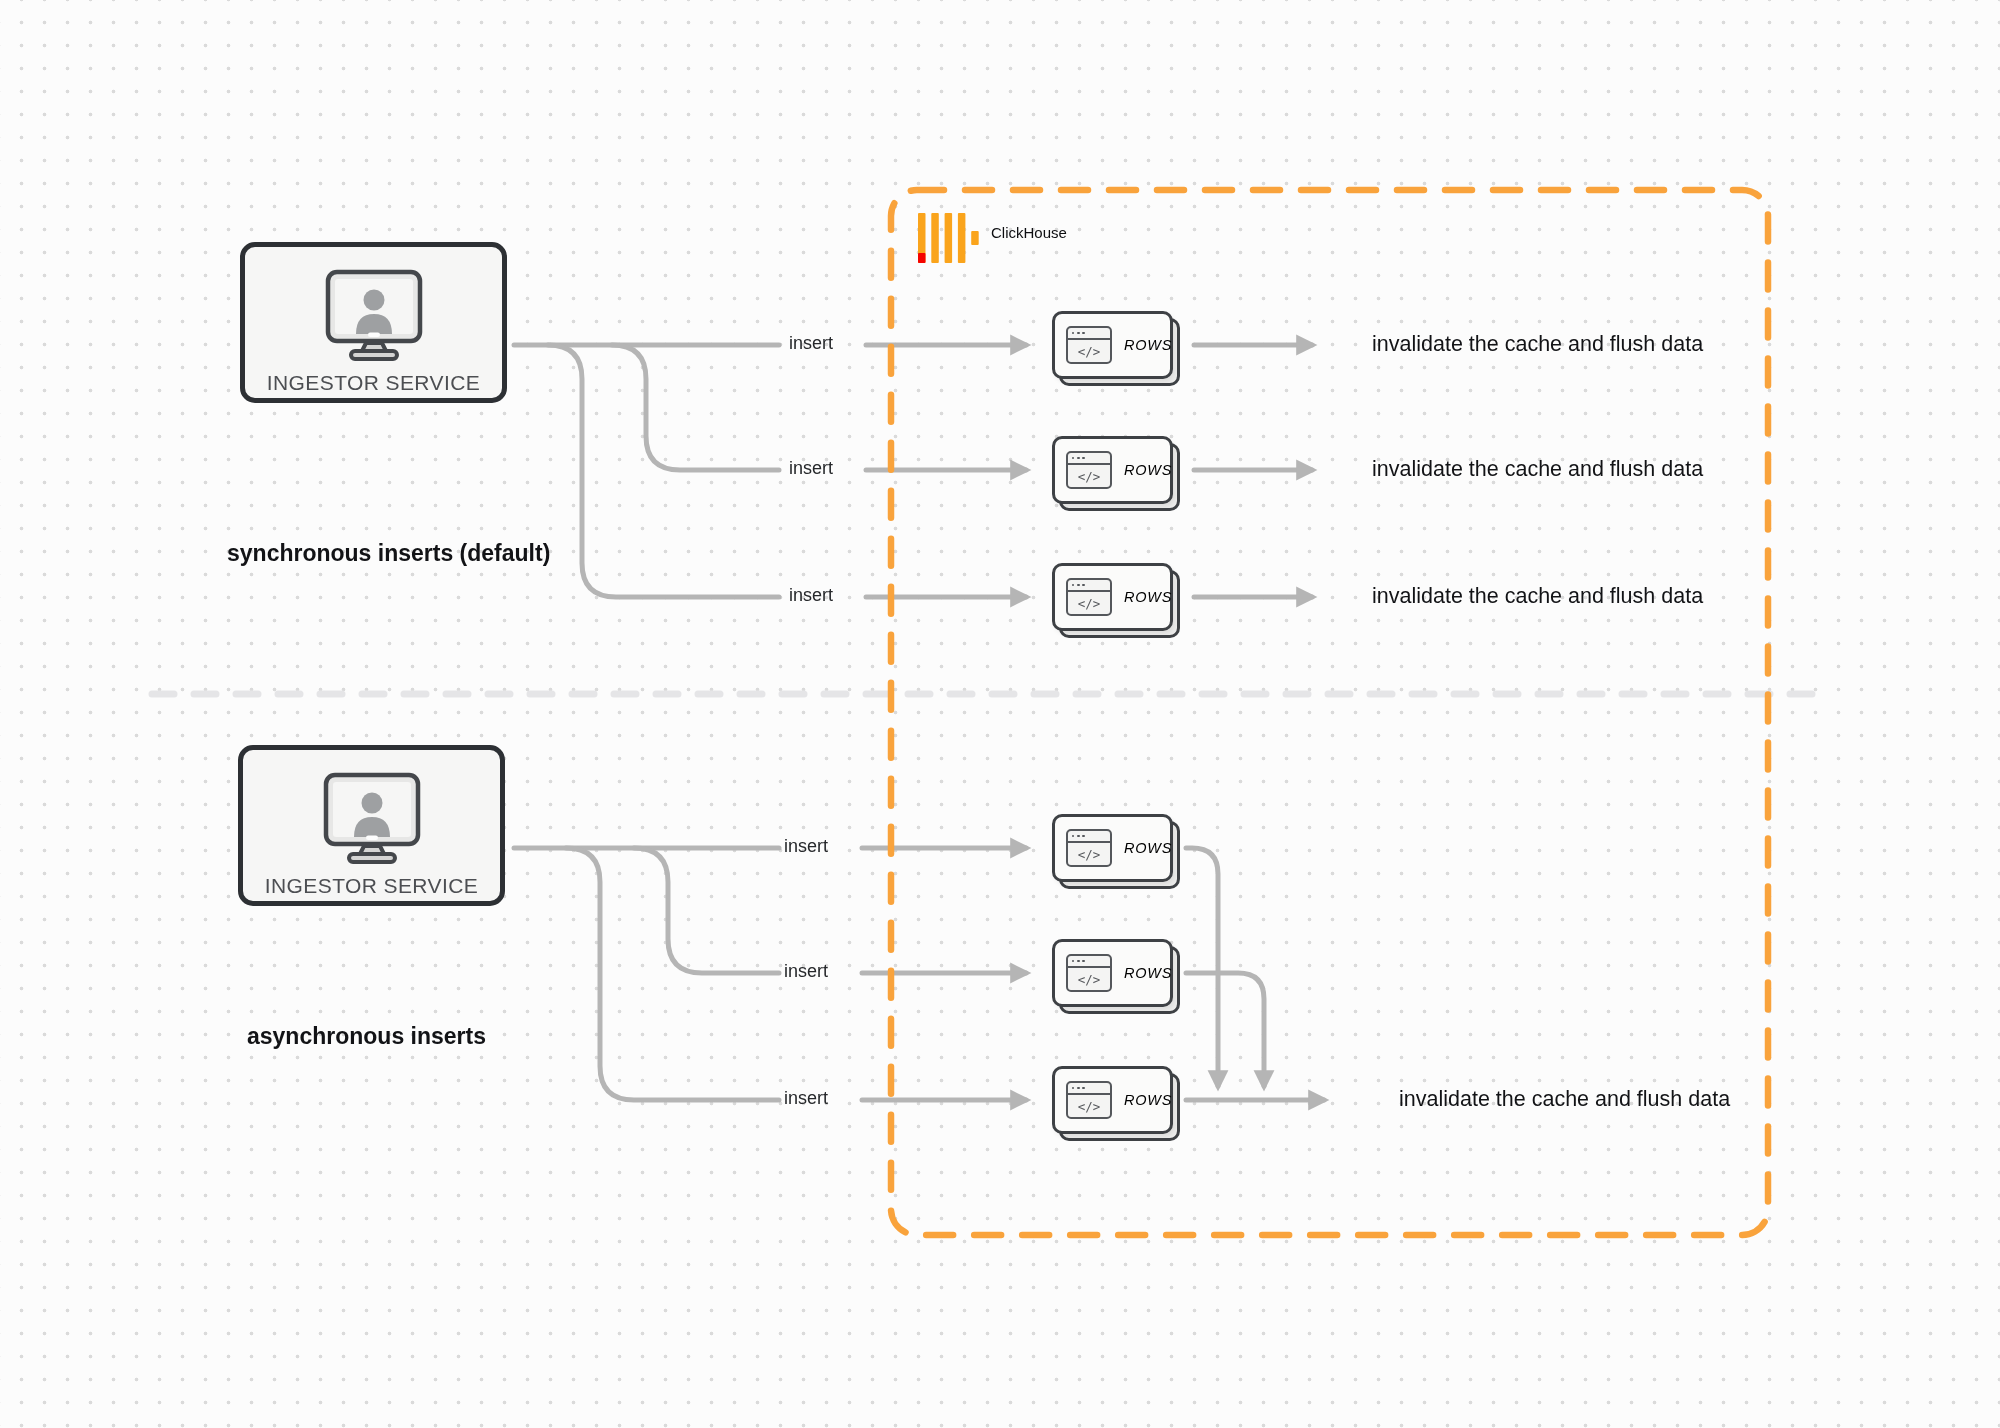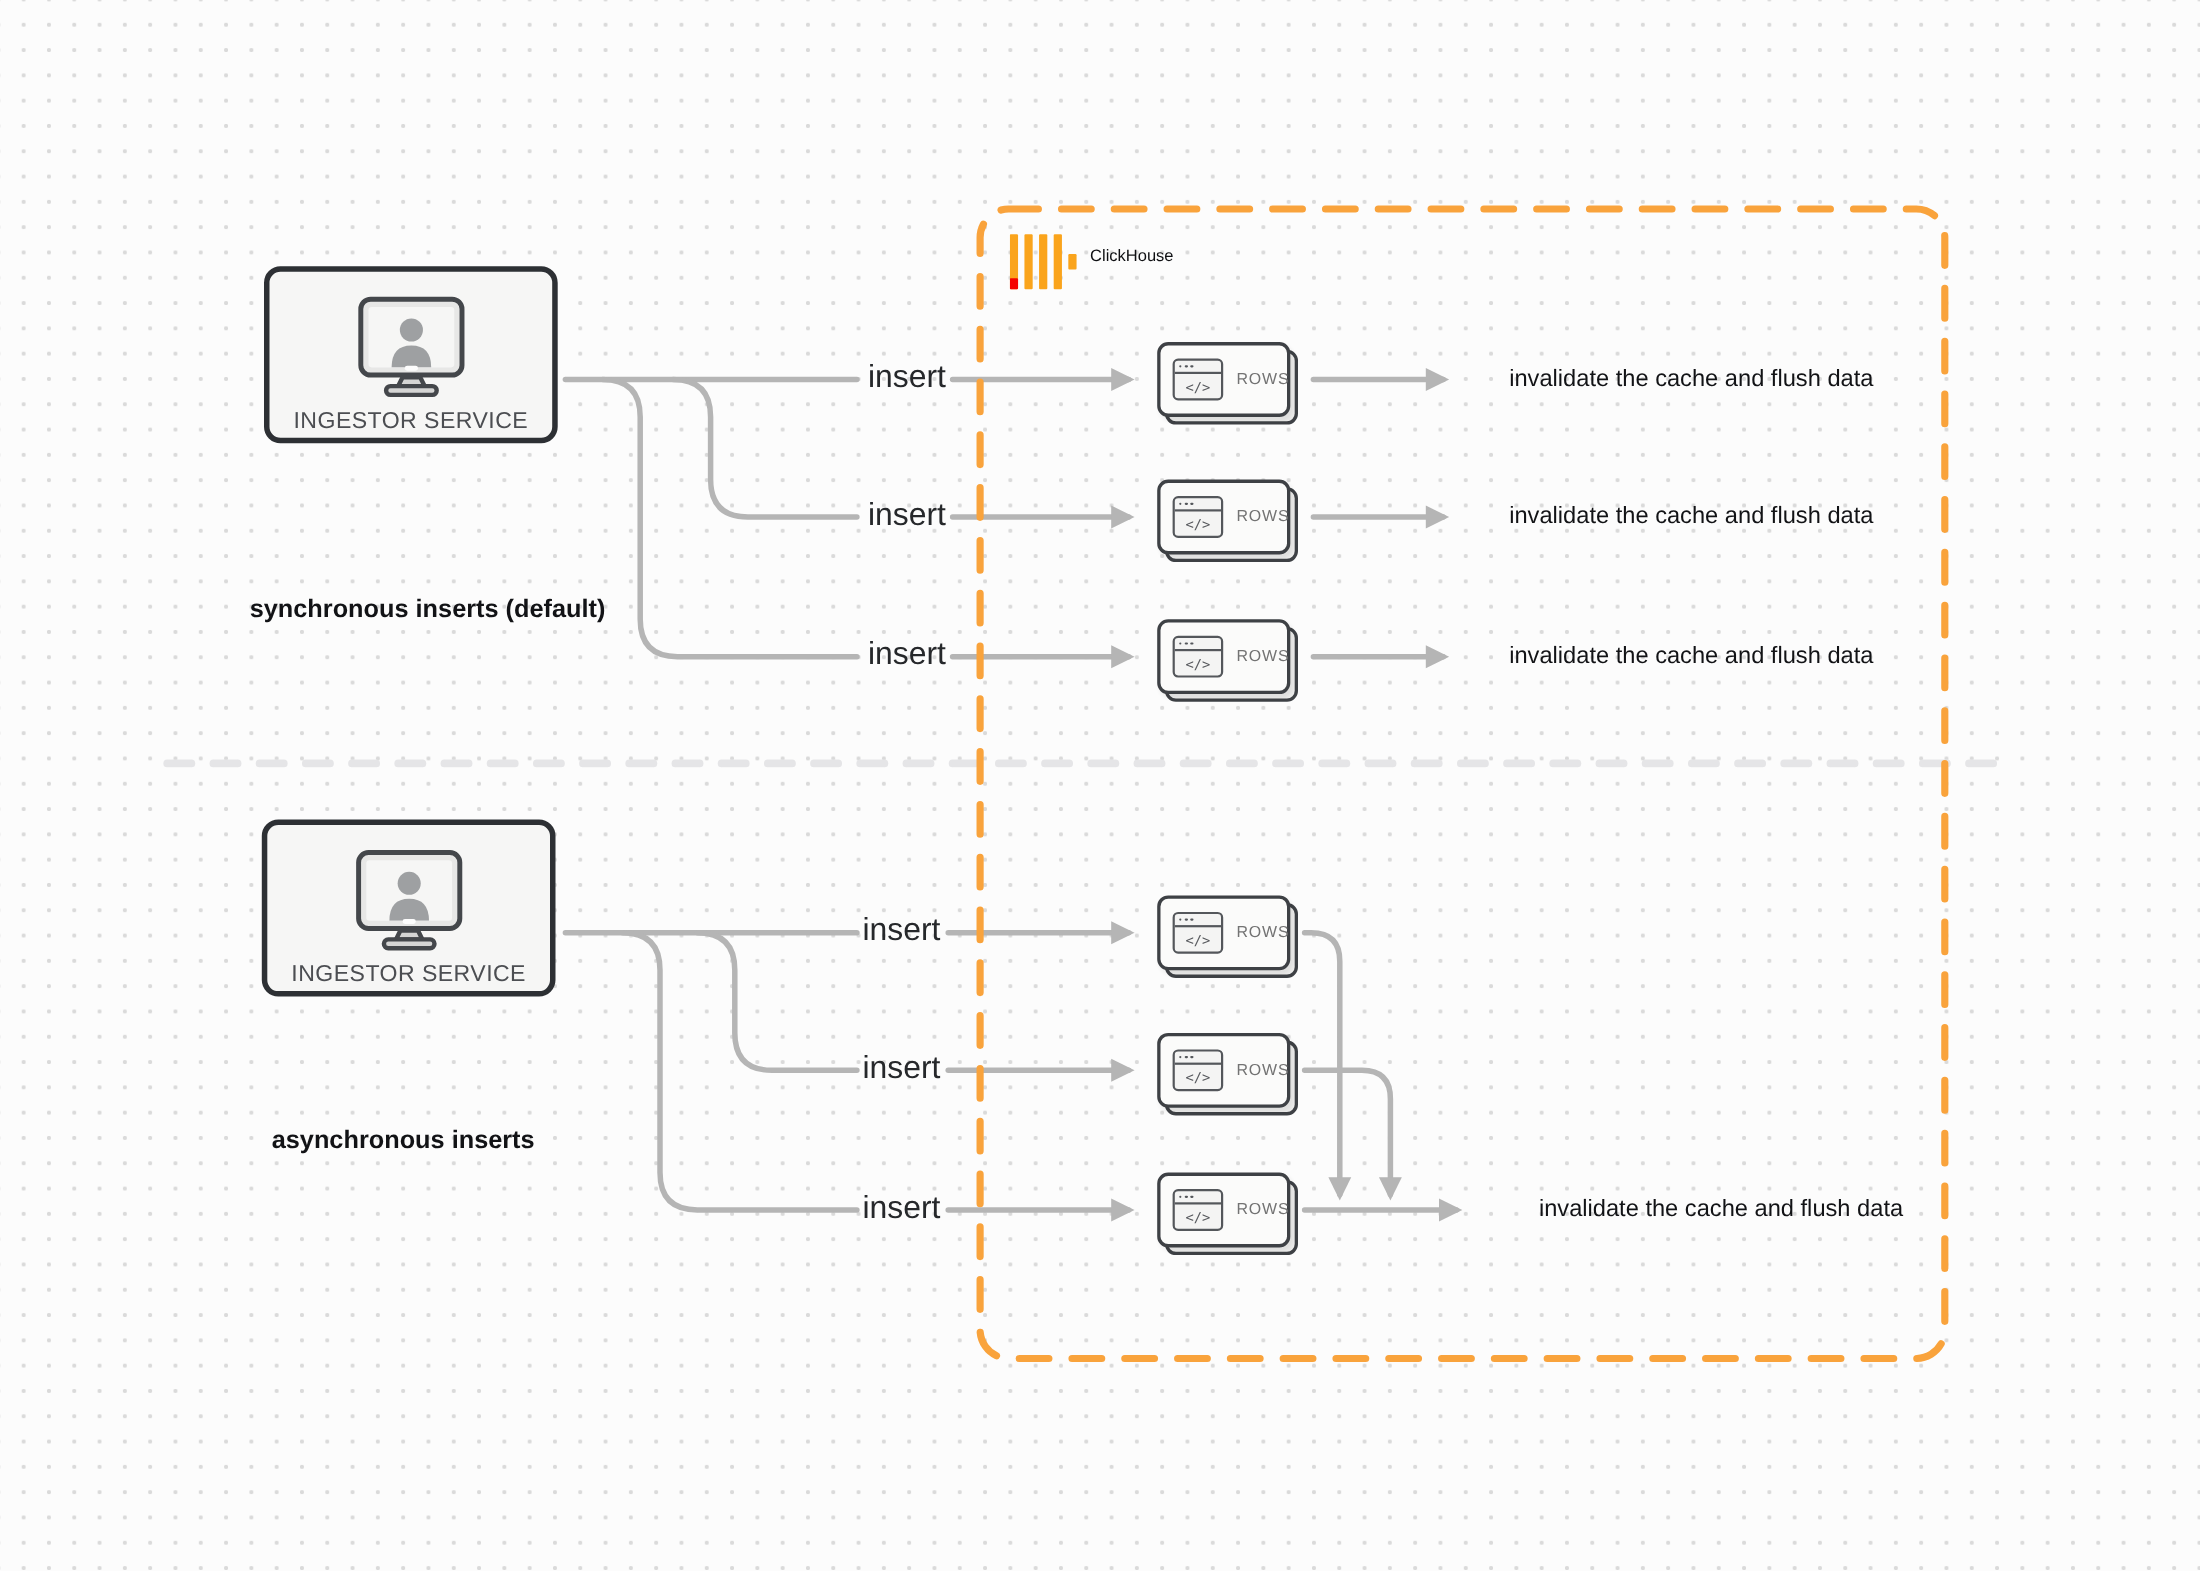--- a/index.html
+++ b/index.html
@@ -19,21 +19,21 @@
     background:#F6F6F5;border:5px solid #2D3034;border-radius:15px;
     display:flex;flex-direction:column;align-items:center;justify-content:flex-start;
     padding-top:22px;
   }
   .service-label{font-size:21px;color:#4C4E52;letter-spacing:0.4px;margin-top:6px;}
 
   
   .caption{position:absolute;z-index:2;font-size:23px;font-weight:700;color:#121316;white-space:nowrap;}
 
   
-  .insert-label{position:absolute;z-index:2;font-size:29px;color:#26282B;transform:translateY(-55%);white-space:nowrap;}
+  .insert-label{position:absolute;z-index:2;font-size:18px;color:#26282B;transform:translateY(-55%);white-space:nowrap;}
   .result-label{position:absolute;z-index:2;font-size:21.5px;color:#121316;transform:translateY(-53%);white-space:nowrap;margin-left:42px;}
 
   
   .ch-label{position:absolute;z-index:2;font-size:15px;font-weight:500;color:#0E0F12;white-space:nowrap;}
 
   
   .card{position:absolute;z-index:2;width:121px;height:68px;}
   .card .back{
     position:absolute;left:7px;top:7px;width:121px;height:68px;box-sizing:border-box;
     background:#ECECEB;border:3px solid #3E4145;border-radius:10px;
@@ -48,21 +48,21 @@
     width:46px;height:38px;box-sizing:border-box;flex:0 0 auto;
     border:2.5px solid #54575B;border-radius:5px;background:#F4F4F3;
     display:flex;flex-direction:column;
   }
   .browser-bar{height:10px;border-bottom:2.5px solid #54575B;display:flex;align-items:center;gap:2.6px;padding-left:3.6px;}
   .browser-dot{width:2.7px;height:2.7px;border-radius:50%;background:#54575B;}
   .browser-body{
     flex:1;display:flex;align-items:center;justify-content:center;
     font-family:"DejaVu Sans Mono",monospace;font-size:12.5px;color:#56585C;
   }
-  .rows-label{font-size:14.5px;font-weight:500;color:#737373;letter-spacing:0.8px;}
+  .rows-label{font-style:italic;font-size:14.5px;font-weight:500;color:#000000;letter-spacing:0.8px;}
 </style>
 </head>
 <body>
 
 <div class="canvas">
 
   <svg class="layer" width="2000" height="1428" viewBox="0 0 2000 1428">
     <defs>
       <marker id="arrowHead" viewBox="0 0 12 12" refX="8.5" refY="6" markerWidth="5.2" markerHeight="5.2" orient="auto-start-reverse" markerUnits="strokeWidth">
         <path d="M1.2 1.2 L11 6 L1.2 10.8 Z" fill="#B5B5B5"></path>

